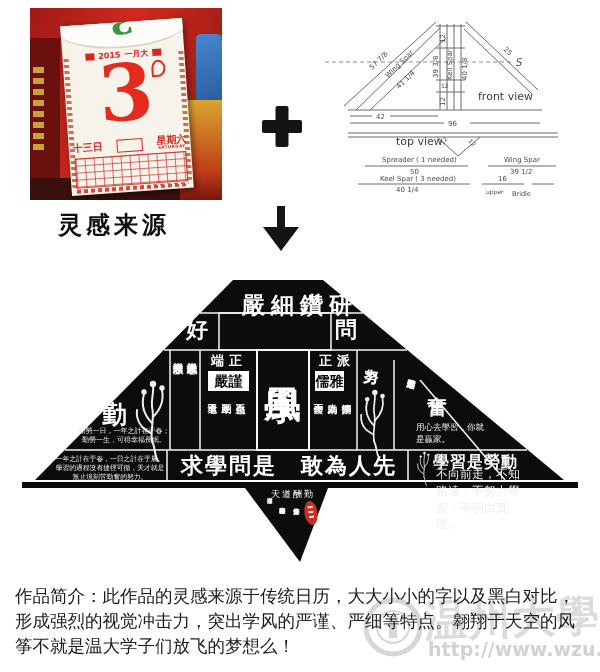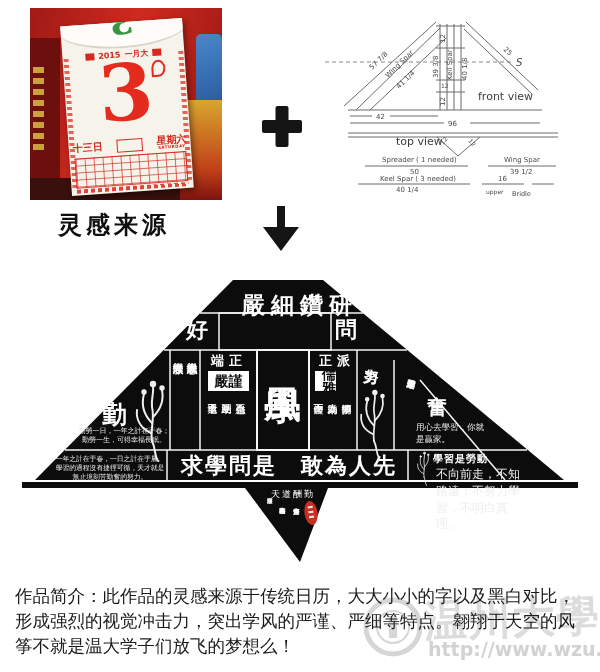--- a/index.html
+++ b/index.html
@@ -45,21 +45,21 @@
   .cal-col{position:absolute;top:30px;bottom:8px;width:5px;
          background:repeating-linear-gradient(0deg,rgba(213,40,30,.7) 0 3px,transparent 3px 6px);}
   .cal-col.l{left:1px;} .cal-col.r{right:1px;}
 
   .insp-label{left:58px;top:209px;font-size:24px;font-weight:bold;color:#0f0f0f;letter-spacing:4px;}
 
   
   .kite{left:0;top:255px;width:600px;height:335px;}
   .kite .t{position:absolute;color:#fff;line-height:1;}
   .vtext{writing-mode:vertical-rl;text-orientation:upright;}
-  .boxed{background:#fff;color:#0c0c0c !important;display:flex;align-items:center;justify-content:center;text-align:right;}
+  .boxed{background:#fff;color:#0c0c0c !important;display:flex;align-items:center;justify-content:center;}
   .ctr{text-align:center;}
 
   
   .desc{left:15px;top:584px;width:572px;font-size:17.5px;color:#191919;line-height:1.42;z-index:2;}
   .wm{z-index:1;color:#dcdcdc;}
   .wm-name{left:424px;top:590px;font-size:43px;font-weight:bold;letter-spacing:1px;transform:rotate(-2deg);}
   .wm-url{left:428px;top:638px;font-size:19px;font-weight:bold;color:#d2d2d2;}
 </style>
 </head>
 <body>
@@ -233,36 +233,36 @@
 
     <div class="t ctr" style="left:203px;top:99px;width:52px;font-size:13px;font-weight:bold;letter-spacing:5px;">端正</div>
     <div class="t boxed" style="left:208px;top:116px;width:41px;height:20px;font-size:14px;font-weight:bold;">嚴謹</div>
     <div class="t vtext" style="left:235px;top:141px;height:52px;font-size:10px;">自強不息</div>
     <div class="t vtext" style="left:221px;top:141px;height:52px;font-size:10px;">團結互助</div>
     <div class="t vtext" style="left:207px;top:141px;height:52px;font-size:10px;">勇于進取</div>
 
     <div class="t vtext" style="left:264px;top:103px;height:88px;font-size:37px;font-weight:bold;">學風</div>
 
     <div class="t ctr" style="left:311px;top:99px;width:52px;font-size:13px;font-weight:bold;letter-spacing:5px;">正派</div>
-    <div class="t boxed" style="left:315px;top:116px;width:21px;height:20px;font-size:14px;font-weight:bold;">儒雅</div>
+    <div class="t boxed" style="left:315px;top:116px;width:29px;height:20px;font-size:14px;font-weight:bold;">儒雅</div>
     <div class="t vtext" style="left:341px;top:141px;height:52px;font-size:10px;">博學多聞</div>
     <div class="t vtext" style="left:327px;top:141px;height:52px;font-size:10px;">助人為樂</div>
     <div class="t vtext" style="left:313px;top:141px;height:52px;font-size:10px;">鍥而不舍</div>
 
     <div class="t" style="left:102px;top:147px;font-size:25px;font-weight:bold;">勤</div>
     <div class="t ctr" style="left:76px;top:172px;width:96px;font-size:7px;line-height:1.35;color:#eee;">勤勞一日，一年之計在于春；勤勞一生，可得幸福長眠。</div>
 
     <div class="t vtext" style="left:363px;top:102px;height:42px;font-size:15px;font-weight:bold;transform:rotate(8deg);">努力</div>
     <div class="t vtext" style="left:398px;top:116px;height:92px;font-size:9px;transform:rotate(14deg);">勤奮是學習之本</div>
     <div class="t" style="left:427px;top:142px;font-size:20px;font-weight:bold;">奮</div>
     <div class="t" style="left:416px;top:167px;width:72px;font-size:8.5px;line-height:1.4;color:#eee;">用心去學習，你就是贏家。</div>
 
     <div class="t ctr" style="left:54px;top:200px;width:112px;font-size:6.8px;line-height:1.35;color:#eee;">一年之計在于春，一日之計在于晨。學習的過程沒有捷徑可循，天才就是無止境刻苦勤奮的努力。</div>
     <div class="t ctr" style="left:170px;top:200px;width:238px;font-size:22px;font-weight:bold;letter-spacing:2px;">求學問是　敢為人先</div>
-    <div class="t" style="left:433px;top:199px;font-size:10px;font-weight:bold;letter-spacing:1px;font-family:Liberation Serif, serif;">學習是勞動</div>
+    <div class="t" style="left:433px;top:199px;font-size:16px;font-weight:bold;letter-spacing:1px;font-family:Liberation Serif, serif;">學習是勞動</div>
     <div class="t" style="left:436px;top:211px;width:86px;font-size:12px;line-height:1.4;color:#eee;">不向前走，不知路遠；不努力學習，不明白真理。</div>
 
     <div class="t" style="left:271px;top:235px;font-size:9px;letter-spacing:2px;text-align:center;">天道酬勤</div>
     <div class="t vtext" style="left:293px;top:248px;height:50px;font-size:6.3px;">學海無涯苦作舟</div>
     <div class="t vtext" style="left:279px;top:247px;height:50px;font-size:6.3px;">書山有路勤為徑</div>
     <div class="t vtext" style="left:266px;top:238px;height:26px;font-size:5.8px;">寧靜致遠</div>
   </div>
 
   <svg class="abs wm" style="left:362px;top:596px;" width="62" height="62">
     <circle cx="31" cy="31" r="27" fill="none" stroke="#d6d6d6" stroke-width="5"></circle>

